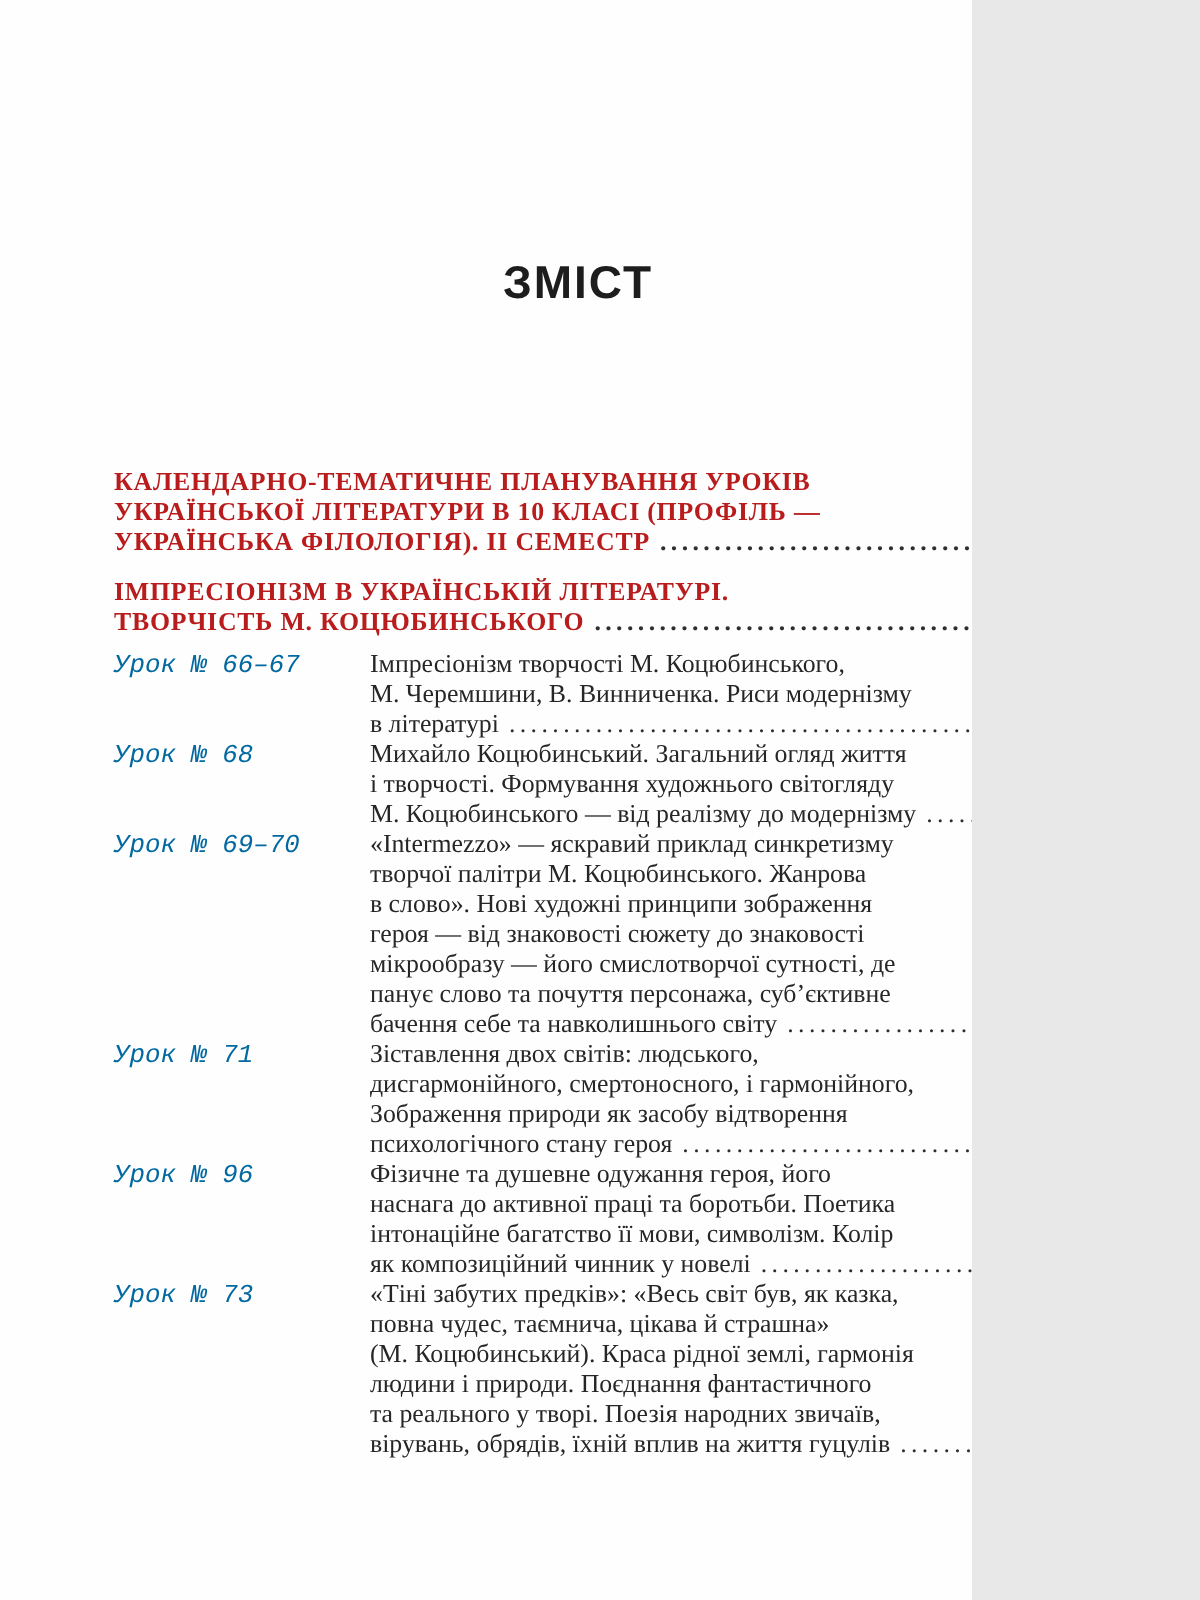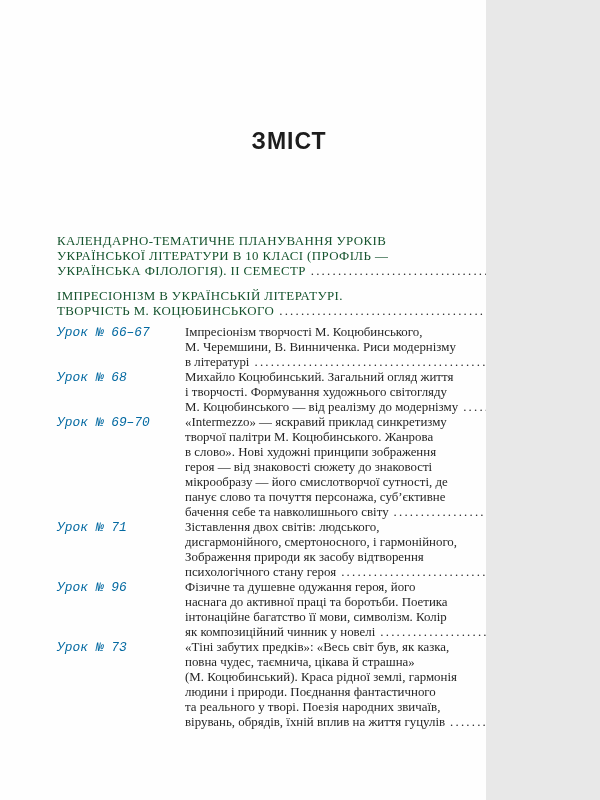--- a/index.html
+++ b/index.html
@@ -28,24 +28,24 @@
     position: absolute;
     top: 234px;
     left: 57px;
     width: 464px;
     font-size: 12.9px;
     line-height: 15px;
   }
   .section { margin: 0 0 6px 0; }
   .section.first { margin-bottom: 10px; }
   .h-line {
-    font-weight: 400;
+    font-weight: 700;
     letter-spacing: 0.4px;
     white-space: nowrap;
-    color: #14532d;
+    color: #b91c1c;
   }
   .leader { display: flex; align-items: flex-end; }
   .leader .dots {
     flex: 1 1 auto;
     min-width: 0;
     overflow: hidden;
     white-space: nowrap;
     margin: 0 4px 0 5px;
     color: #2e2e2e;
   }

